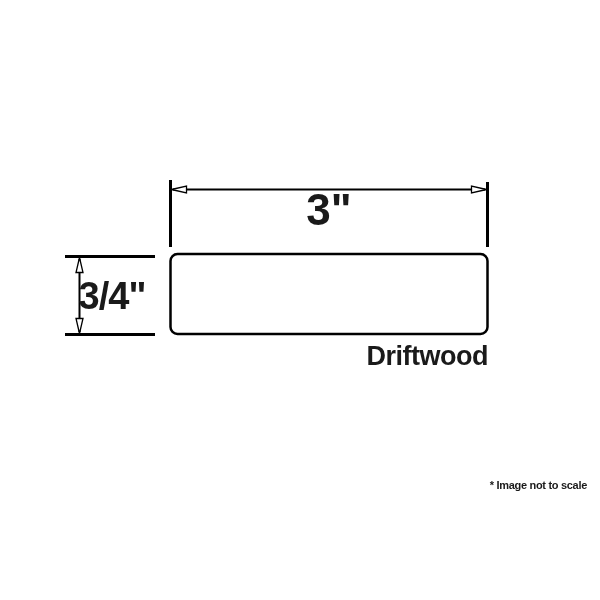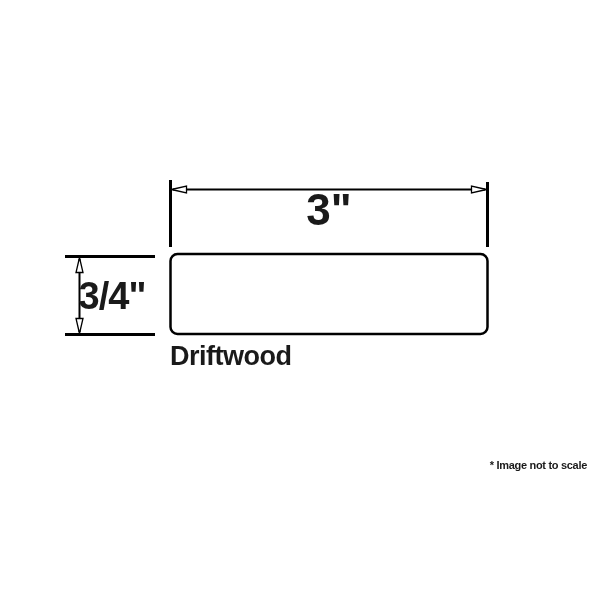--- a/index.html
+++ b/index.html
@@ -41,28 +41,28 @@
     width: 100px;
     text-align: center;
     font-size: 38px;
     line-height: 40px;
     letter-spacing: -1px;
   }
   .product-name {
     left: 170px;
     top: 342px;
     width: 318px;
-    text-align: left;
+    text-align: right;
     font-size: 27px;
     line-height: 28px;
     letter-spacing: -0.5px;
   }
   .scale-note {
     right: 13px;
-    top: 458px;
+    top: 478px;
     font-size: 11px;
     line-height: 14px;
     letter-spacing: -0.3px;
     text-align: right;
   }
   svg line { stroke: #000000; }
   svg rect { stroke: #000000; fill: #ffffff; }
   svg polygon { stroke: #000000; fill: #ffffff; stroke-width: 1.3; }
 </style>
 </head>

